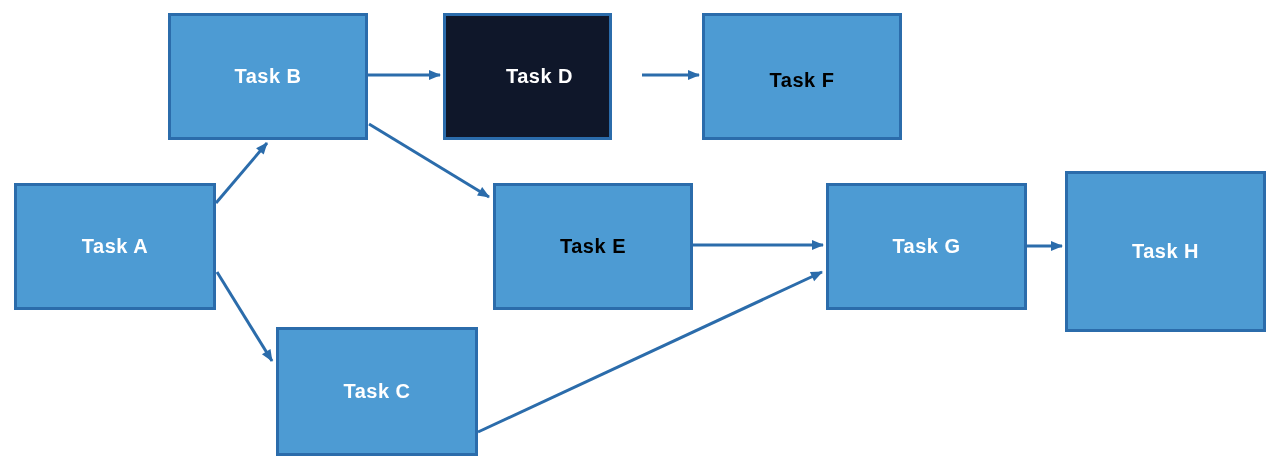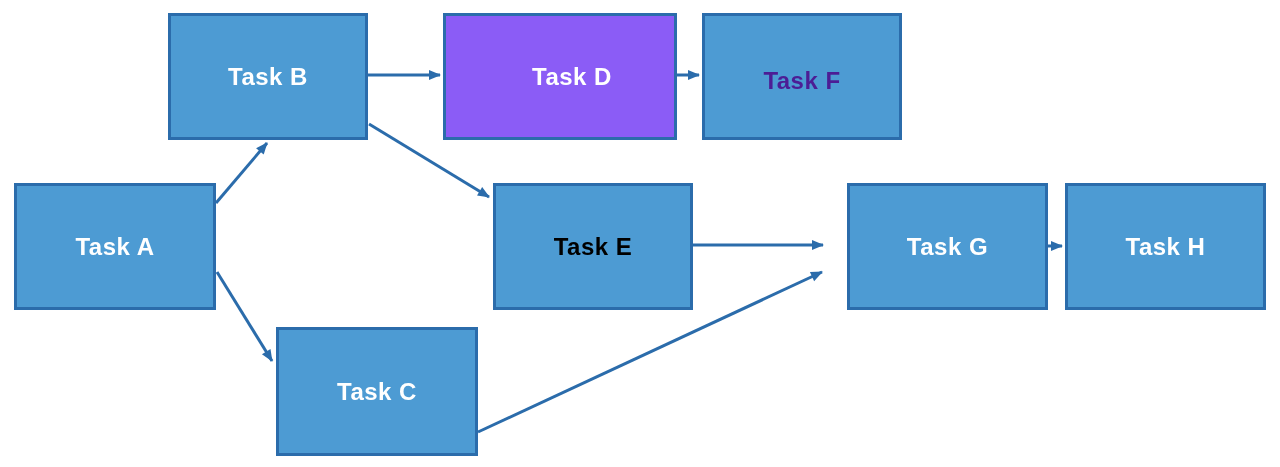--- a/index.html
+++ b/index.html
@@ -24,21 +24,21 @@
     position: absolute;
     box-sizing: border-box;
     border-style: solid;
     border-width: 3px;
     display: flex;
     align-items: center;
     justify-content: center;
   }
   .node span {
     color: #ffffff;
-    font-size: 24px;
+    font-size: 20px;
     font-weight: bold;
     letter-spacing: 0.5px;
     user-select: none;
   }
 </style>
 </head>
 <body>
 
 <div class="canvas" style="background: rgb(255, 255, 255);">
   <svg id="edges-layer" width="1280" height="467" viewBox="0 0 1280 467">
@@ -61,29 +61,29 @@
   <div id="nodes">
       <div class="node" style="left: 14px; top: 183px; width: 202px; height: 127px; background: rgb(77, 155, 211); border-color: rgb(43, 108, 171);">
         <span style="color: rgb(255, 255, 255);">Task A</span>
       </div>
       <div class="node" style="left: 168px; top: 13px; width: 200px; height: 127px; background: rgb(77, 155, 211); border-color: rgb(43, 108, 171);">
         <span style="color: rgb(255, 255, 255);">Task B</span>
       </div>
       <div class="node" style="left: 276px; top: 327px; width: 202px; height: 129px; background: rgb(77, 155, 211); border-color: rgb(43, 108, 171);">
         <span style="color: rgb(255, 255, 255); text-align: center;">Task C</span>
       </div>
-      <div class="node" style="left: 443px; top: 13px; width: 234px; height: 127px; background: #8b5cf6; border-color: rgb(43, 108, 171); padding-left: 24px;">
+      <div class="node" style="left: 443px; top: 13px; width: 169px; height: 127px; background: #0f172a; border-color: rgb(43, 108, 171); padding-left: 24px;">
         <span style="color: rgb(255, 255, 255);">Task D</span>
       </div>
       <div class="node" style="left: 493px; top: 183px; width: 200px; height: 127px; background: rgb(77, 155, 211); border-color: rgb(43, 108, 171);">
         <span style="color: #000000;">Task E</span>
       </div>
       <div class="node" style="left: 702px; top: 13px; width: 200px; height: 127px; background: rgb(77, 155, 211); border-color: rgb(43, 108, 171);">
-        <span style="color: #4c1d95; margin-top: 8px;">Task F</span>
+        <span style="color: #000000; margin-top: 8px;">Task F</span>
       </div>
-      <div class="node" style="left: 826px; top: 183px; width: 201px; height: 127px; background: rgb(77, 155, 211); border-color: rgb(43, 108, 171); margin-left: 21px;">
+      <div class="node" style="left: 826px; top: 183px; width: 201px; height: 127px; background: rgb(77, 155, 211); border-color: rgb(43, 108, 171);">
         <span style="color: rgb(255, 255, 255);">Task G</span>
       </div>
-      <div class="node" style="left: 1065px; top: 183px; width: 201px; height: 127px; background: rgb(77, 155, 211); border-color: rgb(43, 108, 171);">
+      <div class="node" style="left: 1065px; top: 171px; width: 201px; height: 161px; background: rgb(77, 155, 211); border-color: rgb(43, 108, 171);">
         <span style="color: rgb(255, 255, 255);">Task H</span>
       </div>
     </div>
 </div>
 
 </body></html>

